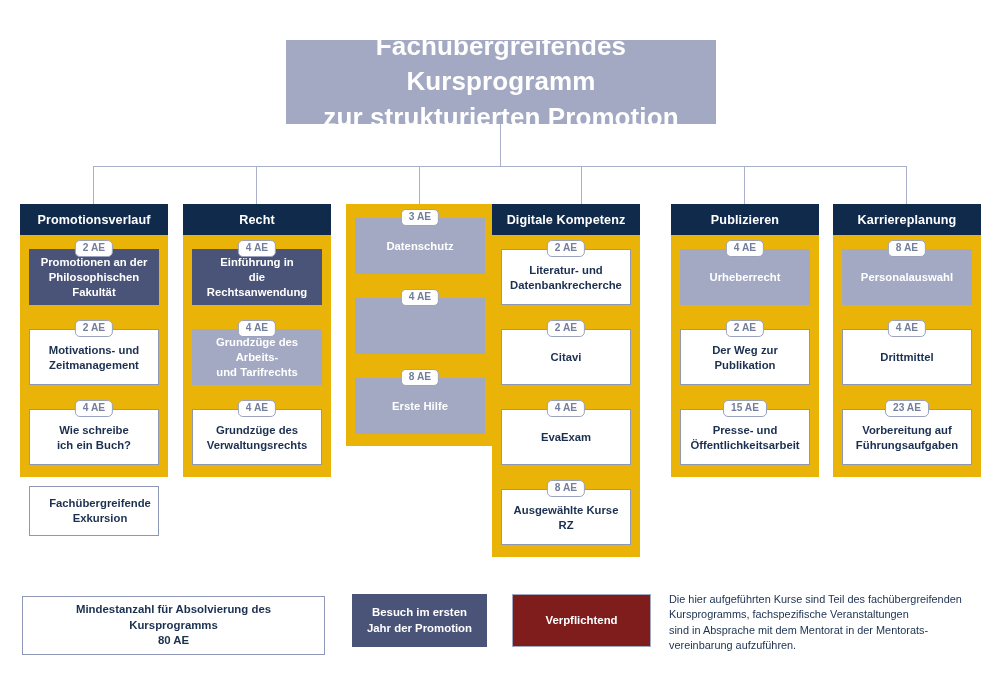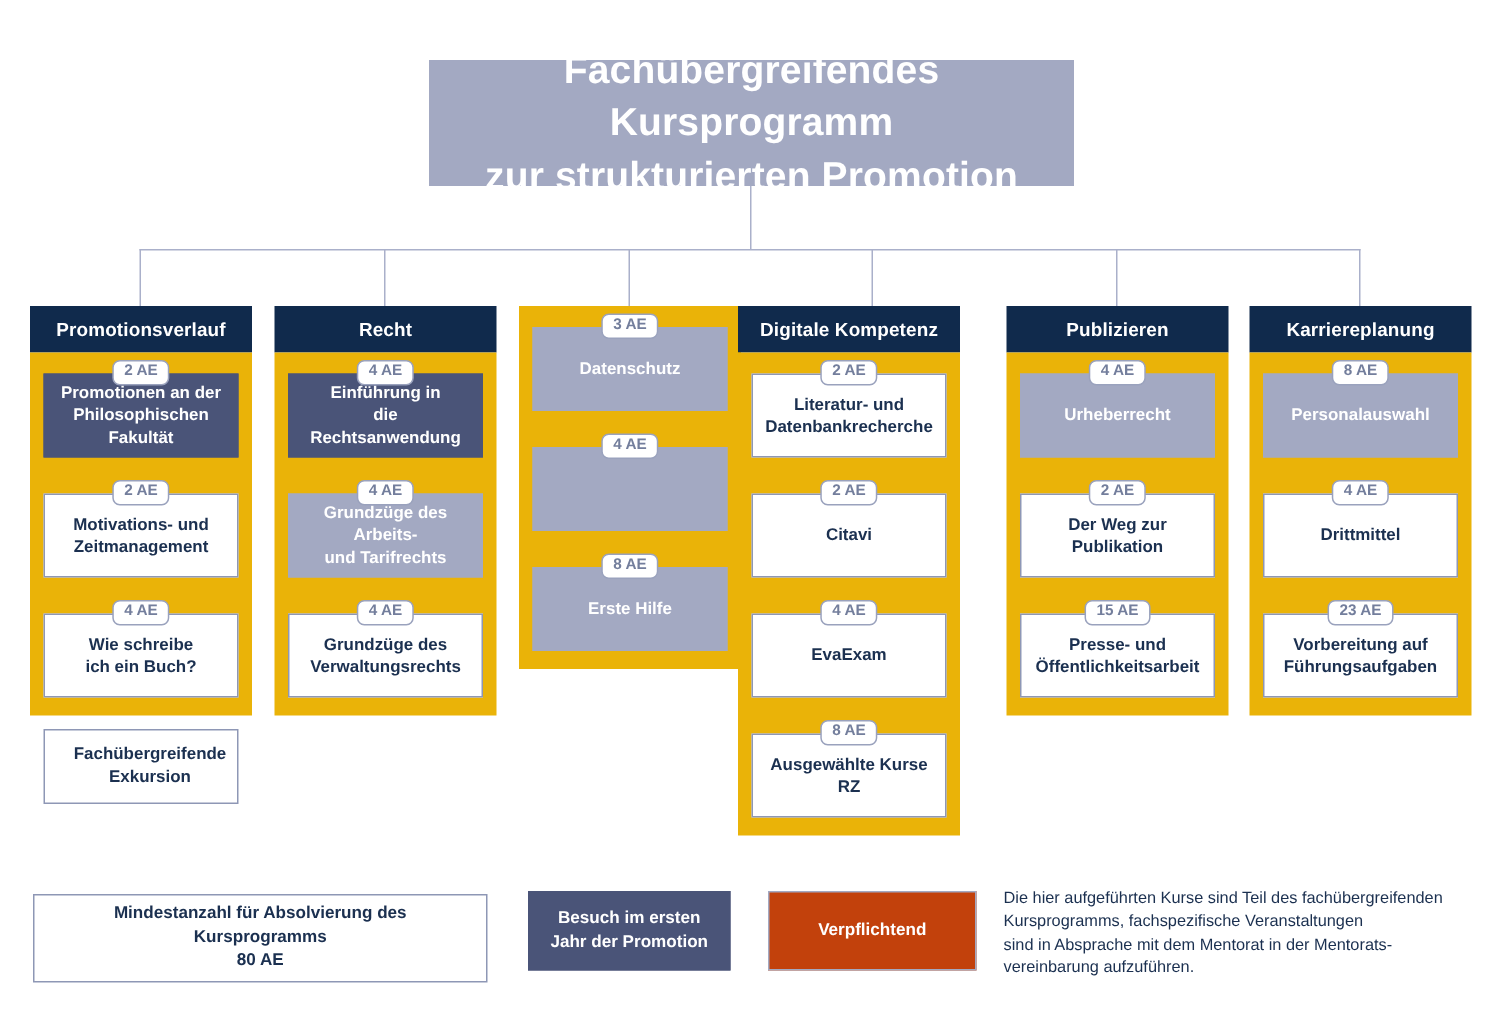--- a/index.html
+++ b/index.html
@@ -175,21 +175,21 @@
     background: #ffffff;
     border: 1px solid #8e97b5;
   }
   .legend-box.l-white .legend-label { color: #1b3050; }
   .legend-box.l-dark {
     background: #4a5478;
     border: 1px solid #4a5478;
   }
   .legend-box.l-dark .legend-label { color: #ffffff; }
   .legend-box.l-lilac {
-    background: #c2410c;
+    background: #7f1d1d;
     border: 1px solid #a3a9c2;
   }
   .legend-box.l-lilac .legend-label { color: #ffffff; }
 
   .footnote {
     position: absolute;
     left: 669px;
     top: 592px;
     width: 325px;
     font-size: 10.9px;

